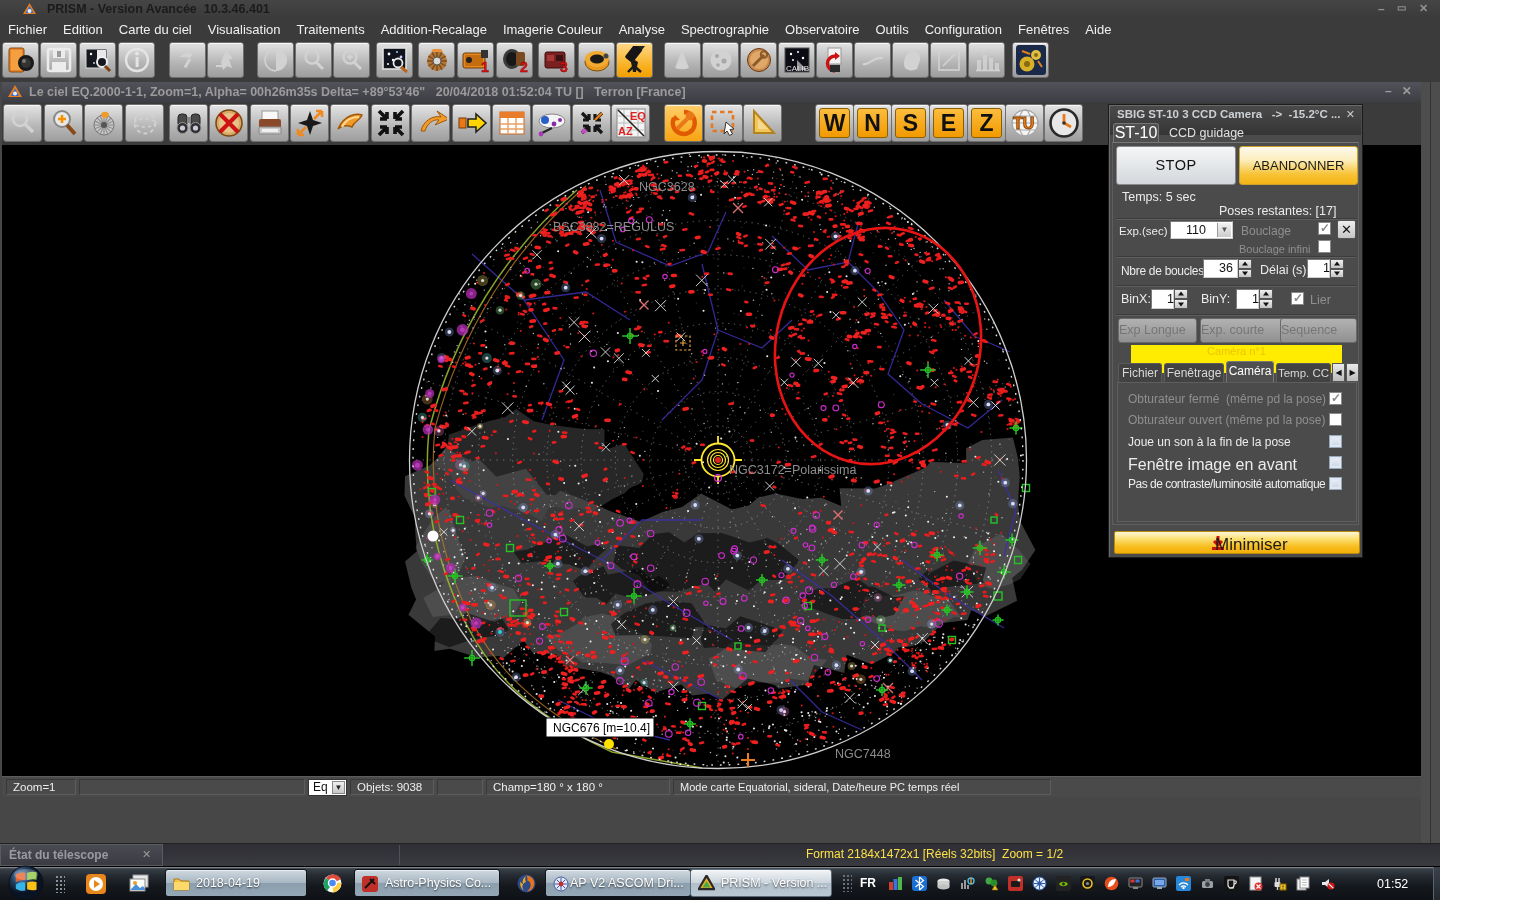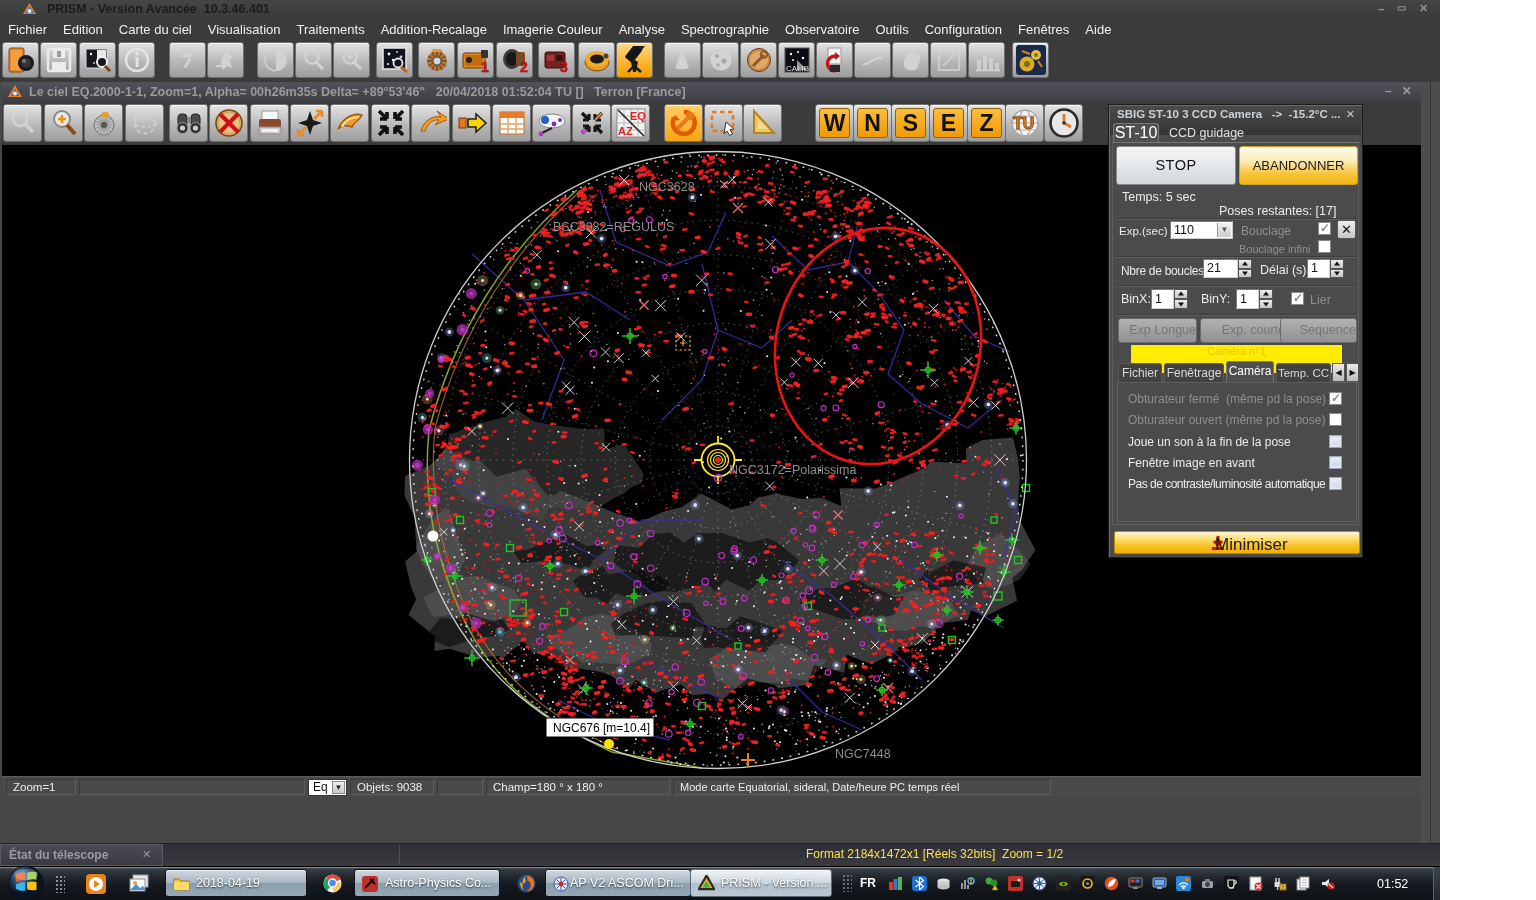--- a/index.html
+++ b/index.html
@@ -8,30 +8,30 @@
 .tb.hl{background:linear-gradient(#ffd98a,#f8ae1e 70%,#f2a004)}
 .tb2{position:absolute;top:104px;width:39px;height:38px;background:linear-gradient(#e4e4e4,#b6b6b6 60%,#9e9e9e);border:1px solid #6f6f6f;border-radius:3px;box-shadow:inset 0 1px 0 rgba(255,255,255,.75)}
 .tb2.hl{background:linear-gradient(#ffce6a,#f7a411)}
 .tb svg,.tb2 svg{position:absolute;left:50%;top:50%;transform:translate(-50%,-50%)}
 .letter{position:absolute;left:3px;top:3px;width:31px;height:30px;border-radius:3px;background:linear-gradient(#fbbc3e,#f29a00);border:1px solid #8a6000;color:#111;font-weight:bold;font-size:23px;text-align:center;line-height:28px}
 .menu-item{display:inline-block;padding:0 8px;color:#f0f0f0;font-size:13px;line-height:21px}
 .spanel{position:absolute;top:779px;height:16px;background:#4a4a4a;border:1px solid;border-color:#383838 #5d5d5d #5d5d5d #383838;color:#eee;font-size:11.5px;line-height:14px;padding-left:6px;white-space:nowrap;overflow:hidden}
 .groove{position:absolute;height:2px;border-top:1px solid #3c3c3c;border-bottom:1px solid #5e5e5e}
 .ptext{position:absolute;color:#ececec;font-size:12.5px;white-space:nowrap}
 .gtext{position:absolute;color:#8f8f8f;font-size:12.5px;white-space:nowrap}
-.wbox{position:absolute;background:#fff;border:1px solid;border-color:#7a7a7a #cfcfcf #cfcfcf #7a7a7a;color:#111;font-size:12.5px;padding-left:3px}
+.wbox{position:absolute;background:#fff;border:1px solid;border-color:#7a7a7a #cfcfcf #cfcfcf #7a7a7a;color:#111;font-size:12.5px;padding-left:15px}
 .spin{position:absolute;width:14px;display:flex;flex-direction:column}
 .spin div{flex:1;background:linear-gradient(#efefef,#c3c3c3);border:1px solid #555;position:relative}
 .spin div:after{content:"";position:absolute;left:50%;top:50%;transform:translate(-50%,-50%);border:3px solid transparent}
 .spin .up:after{border-bottom:4px solid #111;margin-top:-2px}
 .spin .dn:after{border-top:4px solid #111;margin-top:2px}
 .cb{position:absolute;width:13px;height:13px;background:#fff;border:1px solid #888}
 .cb.chk:after{content:"\2713";position:absolute;left:1px;top:-2px;font-size:12px;color:#8a8a8a;font-weight:bold}
 .cb.blu{background:linear-gradient(#eef2f8,#c9d3e2);border:1px solid #98a6ba;box-shadow:inset 0 0 0 2px #dfe7f2}
-.dbtn{position:absolute;top:318px;height:25px;background:linear-gradient(#b2b2b2,#909090);border:1px solid #6a6a6a;border-radius:3px;color:#767676;font-size:12.5px;text-align:right;line-height:23px}
+.dbtn{position:absolute;top:318px;height:25px;background:linear-gradient(#b2b2b2,#909090);border:1px solid #6a6a6a;border-radius:3px;color:#767676;font-size:12.5px;text-align:left;line-height:23px}
 .ptab{position:absolute;top:363px;height:19px;background:#424242;border:1px solid #5a5a5a;border-bottom:none;border-radius:3px 3px 0 0;color:#d8d8d8;font-size:12.5px;text-align:center;line-height:18px}
 .ptab.act{background:#4f4f4f;color:#fff;top:361px;height:21px;border-color:#777}
 .tskbtn{position:absolute;top:869px;height:28px;border-radius:3px;border:1px solid #10141a;background:linear-gradient(#cfd8de,#a3b2bf 48%,#8699a9 52%,#8ea2b2);box-shadow:inset 0 1px 0 rgba(255,255,255,.6);color:#fff;font-size:12.5px;line-height:26px;text-shadow:0 1px 2px rgba(0,0,0,.7);white-space:nowrap;overflow:hidden}
 .trayico{position:absolute;top:876px;width:15px;height:15px;border-radius:2px}
 </style></head><body>
 <div id="screen">
 
 <div class="abs" style="left:0;top:0;width:1440px;height:19px;background:linear-gradient(#454545,#3a3a3a)">
  <svg width="13" height="13" style="position:absolute;left:23px;top:3px">
         <polygon points="6.5,0 13,11 0,11" fill="#e87c1e"></polygon>
@@ -1010,21 +1010,21 @@
     <div class="groove" style="left:1116px;top:218px;width:240px"></div>
     <div class="ptext" style="left:1119px;top:225px;font-size:11.5px">Exp.(sec)</div>
     <div class="wbox" style="left:1170px;top:221px;width:63px;height:18px;line-height:16px">110<span style="position:absolute;right:1px;top:1px;width:14px;height:14px;background:linear-gradient(#f2f2f2,#ccc);border-left:1px solid #999;font-size:8px;text-align:center;line-height:13px;color:#555">▼</span></div>
     <div class="gtext" style="left:1241px;top:224px;font-size:12px">Bouclage</div>
     <div class="cb chk" style="left:1318px;top:222px"></div>
     <div class="abs" style="left:1337px;top:220px;width:19px;height:19px;background:linear-gradient(#efefef,#c6c6c6);border:1px solid #555;border-radius:2px;color:#111;font-size:13px;text-align:center;line-height:17px">✕</div>
     <div class="gtext" style="left:1239px;top:243px;font-size:11px">Bouclage infini</div>
     <div class="cb" style="left:1318px;top:240px"></div>
     <div class="groove" style="left:1116px;top:256px;width:240px"></div>
     <div class="ptext" style="left:1121px;top:264px;font-size:12px;letter-spacing:-0.3px">Nbre de boucles</div>
-    <div class="wbox" style="left:1203px;top:259px;width:35px;height:19px;line-height:17px">21</div>
+    <div class="wbox" style="left:1203px;top:259px;width:35px;height:19px;line-height:17px">36</div>
     <div class="spin" style="left:1238px;top:259px;height:19px">
       <div class="up"></div>
       <div class="dn"></div>
     </div>
     <div class="ptext" style="left:1260px;top:263px">Délai (s)</div>
     <div class="wbox" style="left:1307px;top:259px;width:23px;height:19px;line-height:17px">1</div>
     <div class="spin" style="left:1330px;top:259px;height:19px">
       <div class="up"></div>
       <div class="dn"></div>
     </div>
@@ -1054,21 +1054,21 @@
     <div class="ptab" style="left:1276px;width:55px;font-size:11.5px;white-space:nowrap;overflow:hidden">Temp. CC</div>
     <div class="abs" style="left:1332px;top:363px;width:13px;height:19px;background:linear-gradient(#e8e8e8,#bcbcbc);border:1px solid #555;font-size:8px;color:#111;text-align:center;line-height:17px">◀</div>
     <div class="abs" style="left:1346px;top:363px;width:13px;height:19px;background:linear-gradient(#e8e8e8,#bcbcbc);border:1px solid #555;font-size:8px;color:#111;text-align:center;line-height:17px">▶</div>
     <div class="abs" style="left:1117px;top:382px;width:240px;height:140px;border:1px solid #5e5e5e"></div>
     <div class="gtext" style="left:1128px;top:392px;font-size:12px">Obturateur fermé&nbsp; (même pd la pose)</div>
     <div class="cb chk" style="left:1329px;top:392px"></div>
     <div class="gtext" style="left:1128px;top:413px;font-size:12px">Obturateur ouvert (même pd la pose)</div>
     <div class="cb " style="left:1329px;top:413px"></div>
     <div class="ptext" style="left:1128px;top:435px;font-size:12px">Joue un son à la fin de la pose</div>
     <div class="cb blu" style="left:1329px;top:435px"></div>
-    <div class="ptext" style="left:1128px;top:456px;font-size:12px">Fenêtre image en avant</div>
+    <div class="ptext" style="left:1128px;top:456px;font-size:16px">Fenêtre image en avant</div>
     <div class="cb blu" style="left:1329px;top:456px"></div>
     <div class="ptext" style="left:1128px;top:477px;font-size:12px;letter-spacing:-0.5px">Pas de contraste/luminosité automatique</div>
     <div class="cb blu" style="left:1329px;top:477px"></div>
     <div class="abs" style="left:1114px;top:531px;width:246px;height:23px;background:linear-gradient(#fdf6d8,#fbe27a 30%,#f7bd1e 70%,#f5af07);border:1px solid #b88a10;border-radius:2px">
  <svg width="14" height="15" style="position:absolute;left:96px;top:4px">
         <path d="M7 0v8M3 5l4 4 4-4" stroke="#cc1111" stroke-width="3" fill="none"></path>
         <rect x="1" y="11" width="12" height="3" fill="#cc1111"></rect>
       </svg>
  <span style="position:absolute;left:100px;top:3px;font-size:17px;color:#1a1a1a">Minimiser</span>
 </div>

